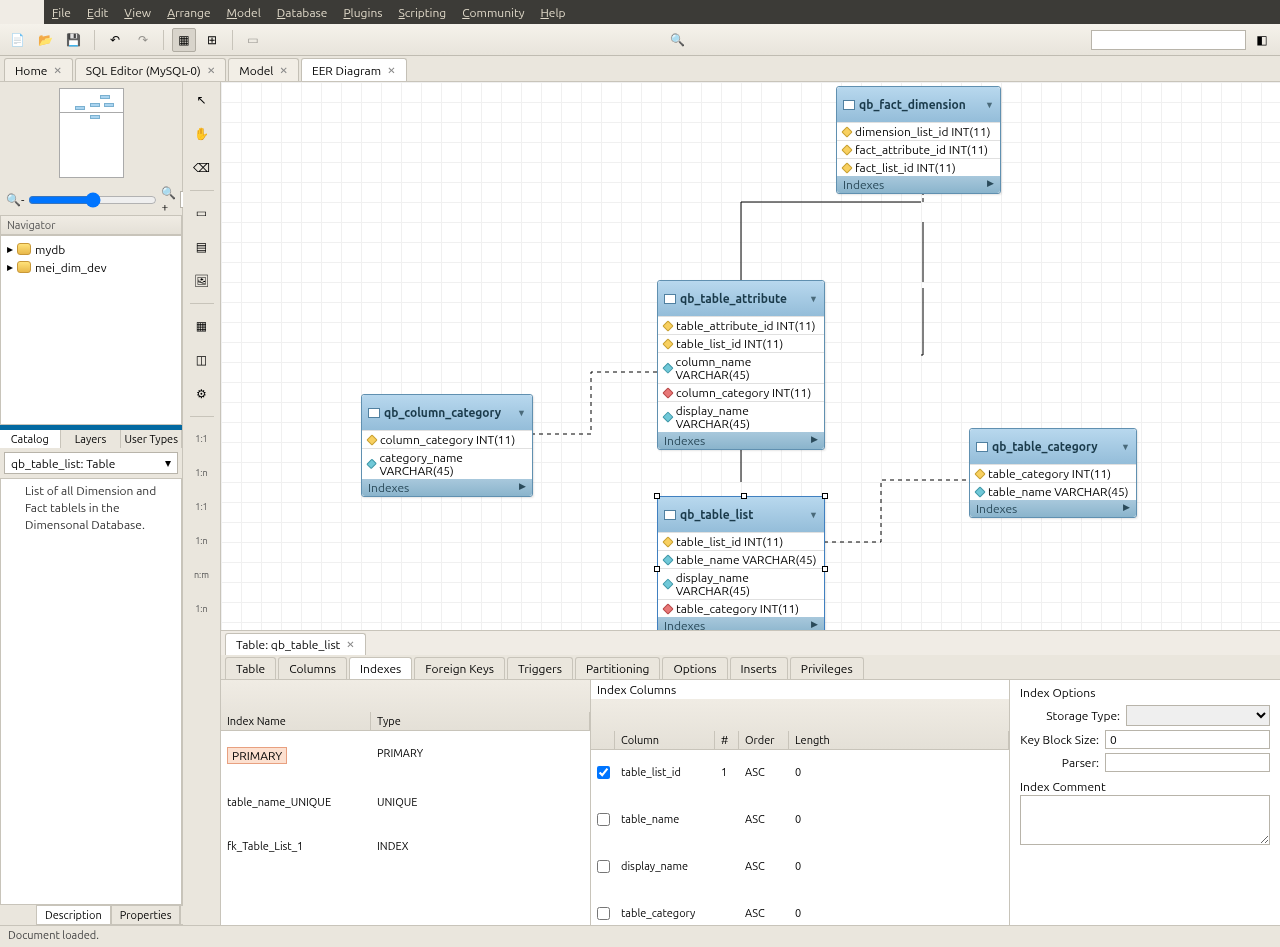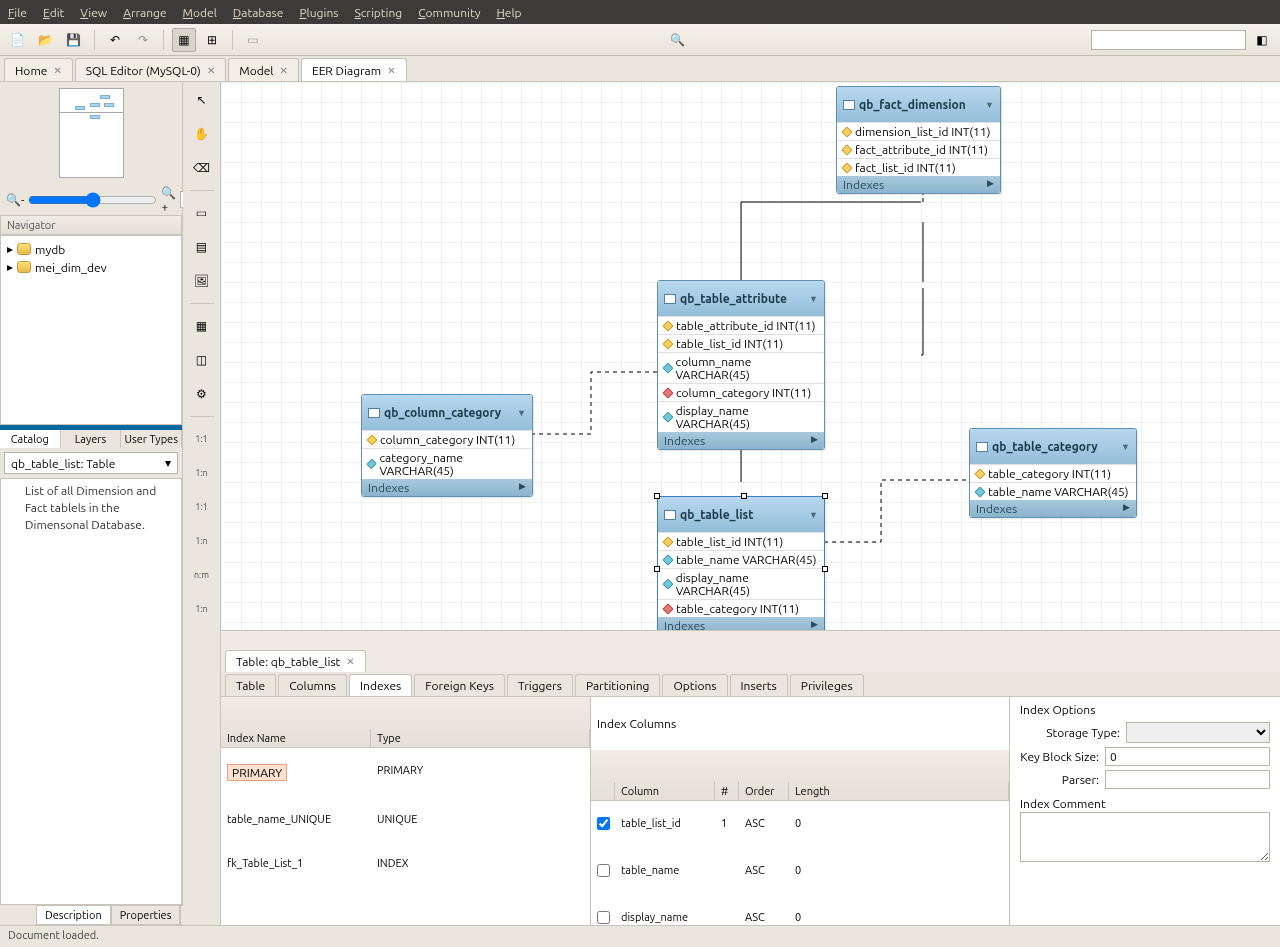--- a/index.html
+++ b/index.html
@@ -1,18 +1,18 @@
 <!DOCTYPE html>
 <html><head>
 <meta charset="utf-8">
 <style>
 * { margin: 0; padding: 0; box-sizing: border-box; font-family: Ubuntu, "Segoe UI", sans-serif; font-size: 12px; }
 body { background: #f0ece5; width: 1280px; height: 947px; overflow: hidden; display: flex; flex-direction: column; }
 
-.menubar { background: #3c3b37; color: #dfd8c8; display: flex; padding: 3px 8px; gap: 16px; height: 24px; align-items: center; }
+.menubar { background: #3c3b37; color: #dfd8c8; display: flex; padding: 3px 8px; gap: 16px; height: 24px; align-items: center; margin-left: 44px; }
 .menubar span { cursor: pointer; }
 .menubar span u { text-decoration: underline; }
 
 .toolbar { background: linear-gradient(#f5f2eb, #e8e4db); border-bottom: 1px solid #c0bcb2; height: 32px; display: flex; align-items: center; padding: 0 6px; gap: 4px; }
 .tbtn { width: 24px; height: 24px; display: inline-flex; align-items: center; justify-content: center; border-radius: 2px; cursor: pointer; }
 .tbtn.active { background: #d8d4cb; border: 1px solid #b0aca2; }
 .vsep { width: 1px; height: 20px; background: #c8c4ba; margin: 0 4px; }
 
 .tabs-row { background: #eae6dd; border-bottom: 1px solid #c8c4ba; display: flex; padding: 2px 4px 0 4px; height: 26px; }
 .tab { background: #f2eee6; border: 1px solid #c4c0b6; border-bottom: none; padding: 4px 10px; margin-right: 2px; border-radius: 3px 3px 0 0; cursor: pointer; display: flex; align-items: center; gap: 4px; }
@@ -60,21 +60,21 @@
 .cicon.red { background:#e87878; border:1px solid #b84848; transform:rotate(45deg); border-radius:1px; }
 .ent-foot { background: linear-gradient(#a8c8dc, #8ab4cc); padding:2px 6px; font-size:11px; color:#2a4a5a; display:flex; justify-content:space-between; border-radius:0 0 3px 3px; }
 .ent-foot .arr { font-size:9px; }
 
 svg.rel { position:absolute; top:0; left:0; pointer-events:none; }
 
 .handle { position:absolute; width:6px; height:6px; background:#fff; border:1px solid #000; }
 
 .detail-panel { height: 295px; border-top:1px solid #c8c4ba; display:flex; flex-direction:column; background:#f0ece5; }
 .dp-tab-title { display:flex; padding:2px 4px 0; }
-.dp-tab-title .tab { font-size:12px;margin-top:17px; }
+.dp-tab-title .tab { font-size:12px; }
 .dp-tabs { display:flex; padding:2px 4px 0 4px; background:#eae6dd; border-bottom:1px solid #c8c4ba; }
 .dp-tabs .dt { padding:4px 10px; border:1px solid #c8c4ba; border-bottom:none; margin-right:2px; border-radius:3px 3px 0 0; background:#eae6dd; cursor:pointer; }
 .dp-tabs .dt.active { background:#fff; }
 .dp-body { flex:1; display:flex; background:#fff; }
 .idx-list { width:370px; border-right:1px solid #c8c4ba; }
 .idx-cols { flex:1; border-right:1px solid #c8c4ba; }
 .idx-opts { width:270px; padding:6px 10px; }
 .th-row { display:flex; background:linear-gradient(#f0ece4,#e4e0d7); border-bottom:1px solid #c8c4ba; }
 .th { padding:3px 6px; border-right:1px solid #c8c4ba; font-size:11px;margin-top:32px; }
 .tr { display:flex; padding:14px 0; }
@@ -391,21 +391,21 @@
             <div class="td" style="width:150px">table_name_UNIQUE</div>
             <div class="td">UNIQUE</div>
           </div>
           <div class="tr">
             <div class="td" style="width:150px">fk_Table_List_1</div>
             <div class="td">INDEX</div>
           </div>
         </div>
 
         <div class="idx-cols">
-          <div style="padding:20px 6px">Index Columns</div>
+          <div style="padding:3px 6px">Index Columns</div>
           <div class="th-row">
             <div class="th" style="width:24px"></div>
             <div class="th" style="width:100px">Column</div>
             <div class="th" style="width:24px">#</div>
             <div class="th" style="width:50px">Order</div>
             <div class="th" style="flex:1">Length</div>
           </div>
           <div class="tr">
               <div class="td" style="width:24px"><input type="checkbox" checked="" style=""></div>
               <div class="td" style="width:100px">table_list_id</div>

